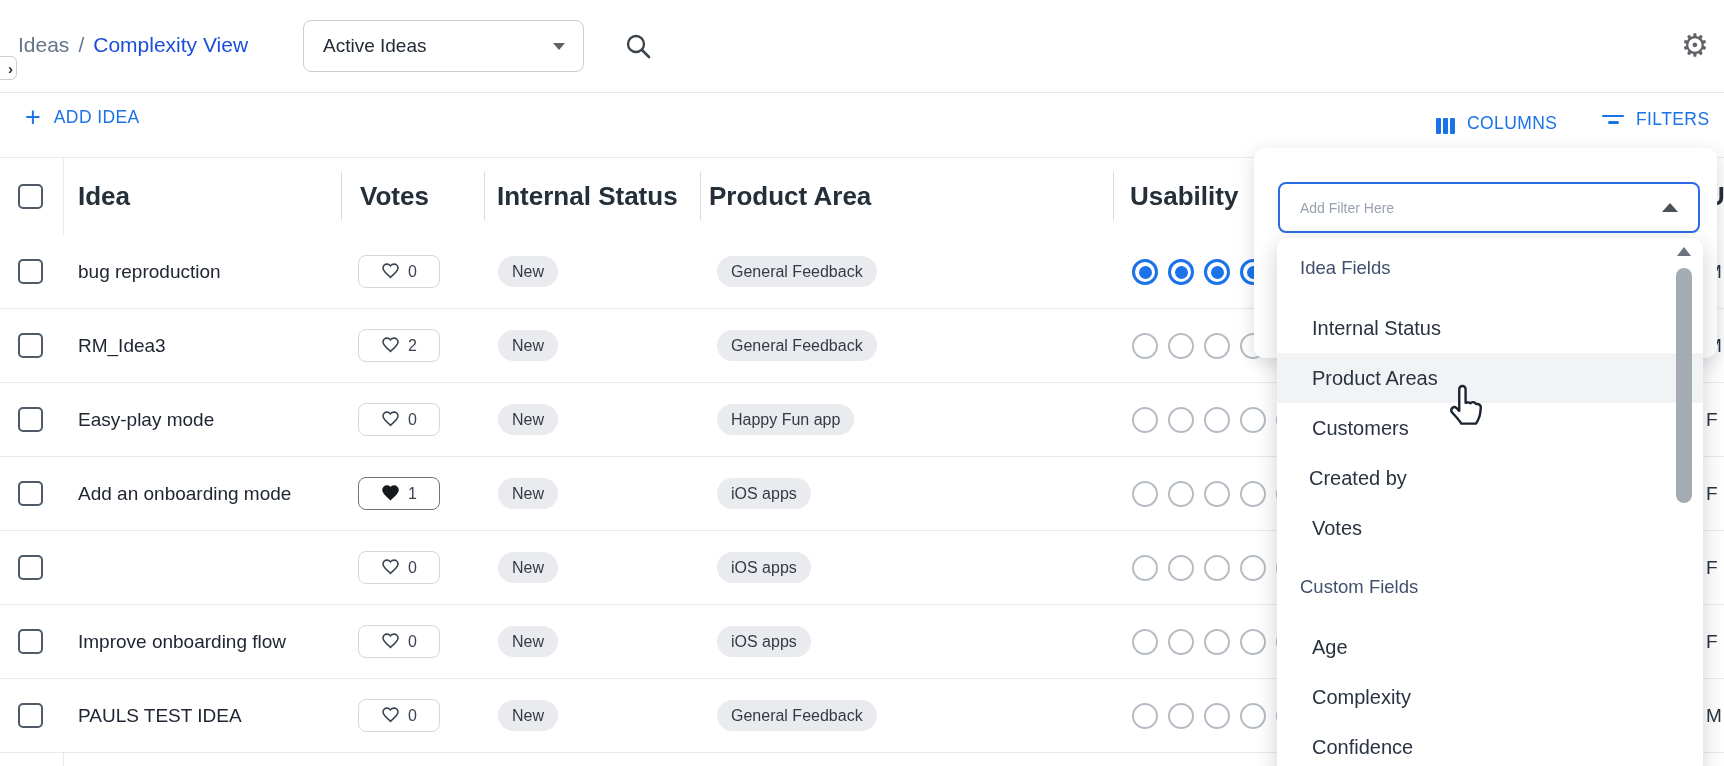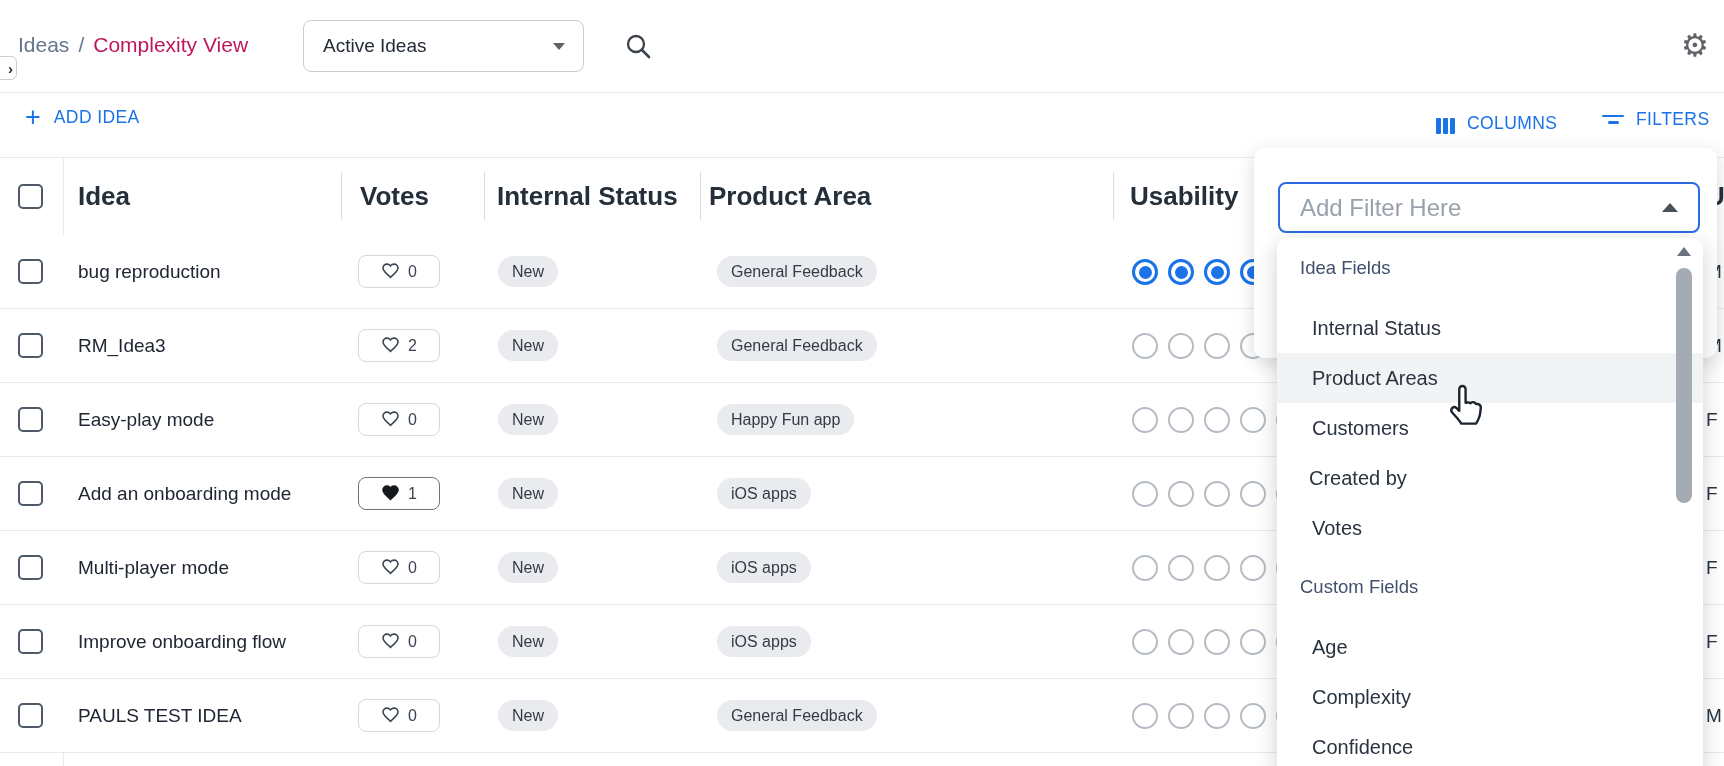--- a/index.html
+++ b/index.html
@@ -6,21 +6,21 @@
   #stage{position:relative;width:1724px;height:766px;overflow:hidden;background:#fff;
          font-family:"Liberation Sans","DejaVu Sans",sans-serif;color:#222b36;}
   .abs{position:absolute;}
 
   
   #expander{left:-11px;top:56px;width:23px;height:22px;border:1.5px solid #c9cfd7;border-radius:6px;
             background:#fff;display:flex;align-items:center;justify-content:flex-end;padding-right:3px;
             font-size:15px;color:#2a3340;font-weight:bold;}
   #breadcrumb{left:18px;top:33px;font-size:21px;display:flex;gap:9px;align-items:center;}
   .crumb-muted{color:#64748b;}
-  .crumb-current{color:#be185d;}
+  .crumb-current{color:#1d4ed8;}
   #view-select{left:303px;top:20px;width:281px;height:52px;border:1.5px solid #c8ced6;border-radius:8px;
                background:#fff;display:flex;align-items:center;justify-content:space-between;
                padding:0 18px 0 19px;box-sizing:border-box;font-size:19px;color:#222b36;cursor:pointer;}
   .caret-down{width:0;height:0;border-left:6px solid transparent;border-right:6px solid transparent;
               border-top:7px solid #5f6368;}
   #search-btn{left:622px;top:30px;width:32px;height:32px;display:flex;align-items:center;justify-content:center;}
   #gear-btn{left:1678px;top:28px;width:34px;height:36px;font-size:31px;color:#5f6368;line-height:36px;text-align:center;}
   #topbar-divider{left:0;top:92px;width:1724px;height:1px;background:#e4e7eb;}
 
   
@@ -66,21 +66,21 @@
   .clip-letter{position:absolute;left:1706px;top:0;height:74px;display:flex;align-items:center;
                font-size:19px;color:#273140;}
   #hdr-clip{left:1706px;}
 
   
   #filter-panel{left:1254px;top:148px;width:463px;height:210px;background:#fff;border-radius:10px;
                 box-shadow:0 5px 18px rgba(40,50,60,.18);}
   #filter-input{position:absolute;left:24px;top:34px;width:422px;height:51px;border:2px solid #2b6ce2;
                 border-radius:8px;box-sizing:border-box;display:flex;align-items:center;
                 justify-content:space-between;padding:0 20px;background:#fff;cursor:text;}
-  #filter-placeholder{font-size:24px;color:#98a1ac;}
+  #filter-placeholder{font-size:14px;color:#98a1ac;}
   .caret-up{width:0;height:0;border-left:8px solid transparent;border-right:8px solid transparent;
             border-bottom:9px solid #4a5158;}
 
   
   #filter-menu{left:1277px;top:238px;width:426px;height:540px;background:#fff;border-radius:10px;
                box-shadow:0 6px 22px rgba(40,50,60,.22);}
   .menu-row{position:absolute;left:0;width:426px;height:50px;display:flex;align-items:center;box-sizing:border-box;}
   .menu-row.section{padding-left:23px;font-size:18.5px;color:#42506b;font-weight:500;}
   .menu-row.item{padding-left:35px;font-size:20px;color:#2a3340;cursor:pointer;}
   .menu-row.item.hover{background:#f1f3f4;}
@@ -246,21 +246,20 @@
           <span class="radio "></span>
           <span class="radio "></span>
           <span class="radio "></span>
           <span class="radio "></span>
           <span class="radio "></span>
         </div>
     <span class="clip-letter">F</span>
       </div>
       <div class="row">
     <div class="checkbox"></div>
-    <span class="idea-text">Multi-player mode</span>
     <div class="vote-chip ">
       <span><svg width="19" height="18" viewBox="0 0 24 22">
   <path d="M12 20.3l-.9-.8C5.6 14.9 2.5 12.1 2.5 8.6 2.5 5.8 4.7 3.6 7.5 3.6c1.7 0 3.4.8 4.5 2.2 1.1-1.4 2.8-2.2 4.5-2.2 2.8 0 5 2.2 5 5 0 3.5-3.1 6.3-8.6 10.9l-.9.8z" fill="none" stroke="#3a4350" stroke-width="2"></path>
             </svg></span>
       <span class="vote-count">0</span>
     </div>
     <span class="badge status">New</span>
     <span class="badge area">iOS apps</span>
     <div class="radios">
           <span class="radio "></span>

